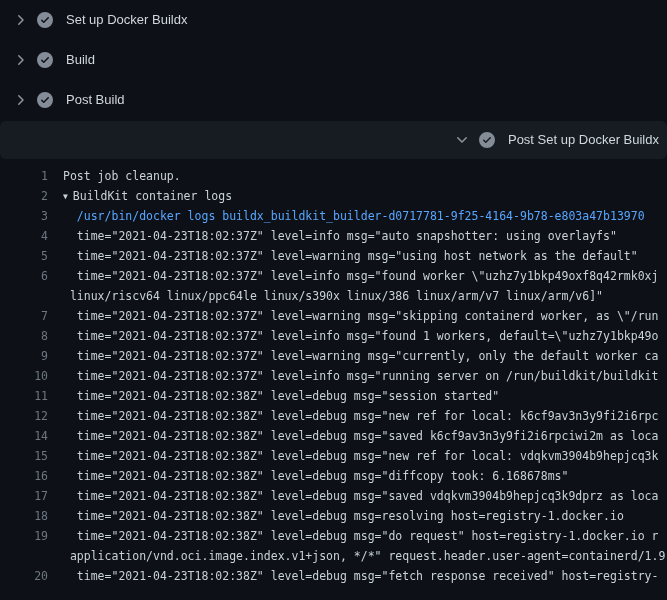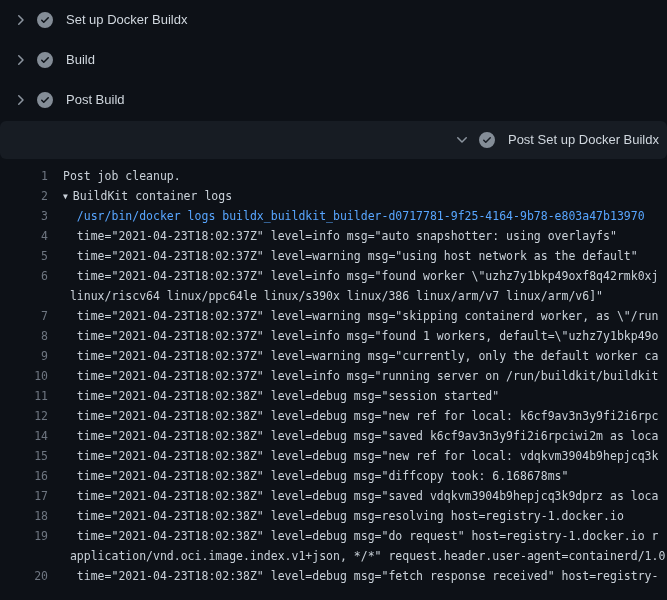--- a/index.html
+++ b/index.html
@@ -187,19 +187,19 @@
     <div class="log-line plain">
     <span class="num">18</span>
     <span class="text"><span>  time="2021-04-23T18:02:38Z" level=debug msg=resolving host=registry-1.docker.io</span></span>
   </div>
     <div class="log-line plain">
     <span class="num">19</span>
     <span class="text"><span>  time="2021-04-23T18:02:38Z" level=debug msg="do request" host=registry-1.docker.io r</span></span>
   </div>
     <div class="log-line wrap">
     <span class="num"></span>
-    <span class="text"><span> application/vnd.oci.image.index.v1+json, */*" request.header.user-agent=containerd/1.0</span></span>
+    <span class="text"><span> application/vnd.oci.image.index.v1+json, */*" request.header.user-agent=containerd/1.9</span></span>
   </div>
     <div class="log-line plain">
     <span class="num">20</span>
     <span class="text"><span>  time="2021-04-23T18:02:38Z" level=debug msg="fetch response received" host=registry-</span></span>
   </div>
   </div>
 
 </body></html>

